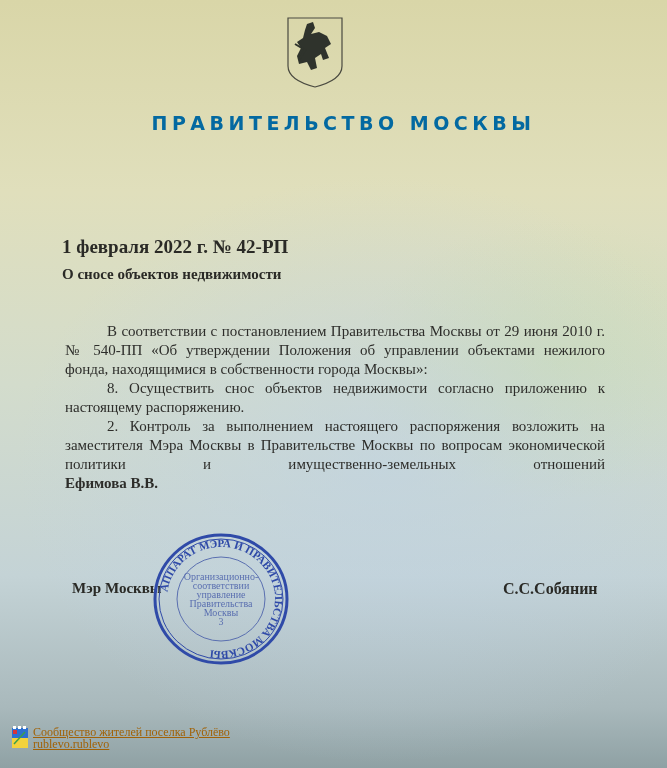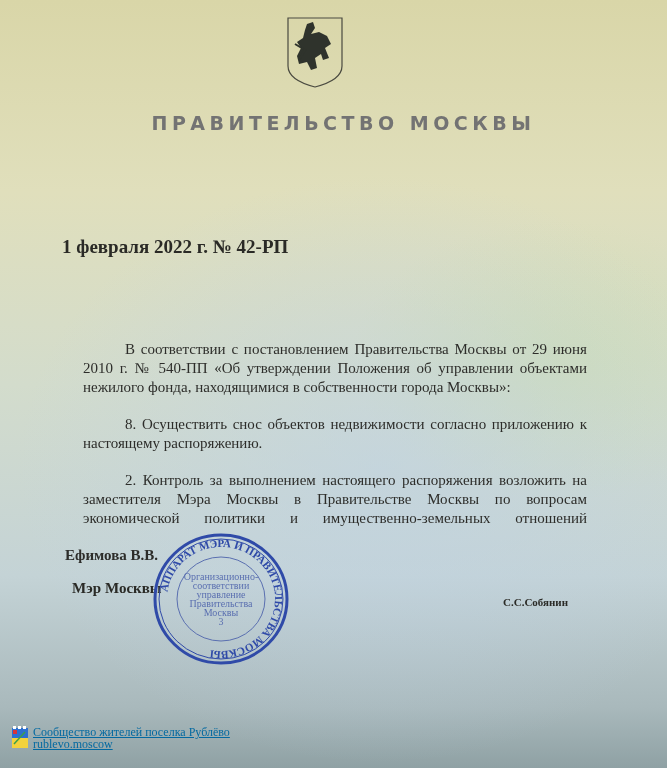--- a/index.html
+++ b/index.html
@@ -12,74 +12,75 @@
       font-family: "Liberation Serif", serif;
       color: #2a2a26;
     }
     .page { position: absolute; inset: 0; }
     .emblem {
       position: absolute; left: 285px; top: 14px; width: 60px; height: 75px;
     }
     .gov-title {
       position: absolute; left: 0; right: 0; top: 112px; text-align: center;
       font-family: "DejaVu Sans", sans-serif; font-weight: bold; font-size: 19px;
-      letter-spacing: 4.5px; color: #737373; padding-left: 20px;
+      letter-spacing: 4.5px; color: #0369a1; padding-left: 20px;
     }
     .doc-type {
       position: absolute; left: 0; right: 0; top: 144px; text-align: center;
       font-family: "DejaVu Sans", sans-serif; font-size: 20px;
       letter-spacing: 5px; color: #3a3a33; padding-left: 24px;
     }
     .doc-number {
       position: absolute; left: 62px; top: 236px; font-weight: bold; font-size: 19px;
     }
     .doc-subject {
       position: absolute; left: 62px; top: 266px; font-weight: bold; font-size: 15px;
     }
     .body-text {
       position: absolute; left: 65px; width: 540px; top: 322px; font-size: 15px;
       line-height: 19px; text-align: justify; color: #2d2d2a;
     }
-    .body-text p { margin: 18px; text-indent: 42px; text-align: justify; }
+    .body-text p { margin: 0; text-indent: 42px; text-align: justify; }
     .body-text p.last-just { text-align-last: justify; }
     .body-text .signer { font-weight: bold; }
     .sig-left {
       position: absolute; left: 72px; top: 580px; font-weight: bold; font-size: 15px;
     }
     .sig-right {
-      position: absolute; left: 503px; top: 596px; font-weight: bold; font-size: 11px;
+      position: absolute; left: 503px; top: 580px; font-weight: bold; font-size: 16px;
     }
     .stamp {
       position: absolute; left: 152px; top: 532px; width: 138px; height: 134px;
     }
     .stamp-inner {
       position: absolute; left: 30px; top: 40px; width: 78px; text-align: center;
       font-size: 10px; line-height: 9px; color: #5a6fb0;
     }
     .watermark {
       position: absolute; left: 11px; top: 726px; display: flex; align-items: flex-start; gap: 4px;
     }
     .wm-logo { width: 18px; height: 26px; }
-    .wm-text { font-size: 12px; line-height: 12px; color: #0369a1; }
+    .wm-text { font-size: 12px; line-height: 12px; color: #a16207; }
     .wm-text span { display: block; text-decoration: underline; }
   </style>
 </head>
 <body>
 
 <div class="page">
 
   <svg class="emblem" viewBox="0 0 60 75">
     <path d="M3 4 H57 V52 Q57 66 30 73 Q3 66 3 52 Z" fill="none" stroke="#4a4a40" stroke-width="1.2"></path>
     <path d="M22 10 L28 8 L30 14 L26 20 L34 18 L42 22 L46 30 L40 34 L44 44 L38 46 L36 40 L30 44 L32 54 L26 56 L22 48 L14 50 L12 42 L16 34 L12 28 L18 24 L20 16 Z" fill="#2f332c"></path>
     <path d="M10 30 L20 36 L14 46" fill="none" stroke="#2f332c" stroke-width="2"></path>
   </svg>
 
   <div class="gov-title">ПРАВИТЕЛЬСТВО МОСКВЫ</div>
 
   <div class="doc-number">1 февраля 2022 г. № 42-РП</div>
+  <div class="doc-subject">О сносе объектов недвижимости</div>
 
   <div class="body-text">
     <p>В соответствии с постановлением Правительства Москвы от 29 июня 2010 г. № 540-ПП «Об утверждении Положения об управлении объектами нежилого фонда, находящимися в собственности города Москвы»:</p>
     <p>8. Осуществить снос объектов недвижимости согласно приложению к настоящему распоряжению.</p>
     <p class="last-just"><span>2. Контроль за выполнением настоящего распоряжения возложить на заместителя Мэра Москвы в Правительстве Москвы по вопросам экономической политики и имущественно-земельных отношений</span></p>
     <div class="signer">Ефимова В.В.</div>
   </div>
 
   <div class="sig-left">Мэр Москвы</div>
   <div class="sig-right">С.С.Собянин</div>
@@ -111,16 +112,16 @@
       <rect x="1" y="2" width="16" height="20" fill="#f3d23c"></rect>
       <rect x="1" y="2" width="16" height="10" fill="#2c6fd0"></rect>
       <rect x="2" y="0" width="3" height="3" fill="#fff"></rect>
         <rect x="7" y="0" width="3" height="3" fill="#fff"></rect>
         <rect x="12" y="0" width="3" height="3" fill="#fff"></rect>
       <rect x="2" y="4" width="4" height="4" fill="#d8323a"></rect>
       <path d="M3 18 L14 6" stroke="#3aa04a" stroke-width="1.5"></path>
     </svg>
     <div class="wm-text">
       <span>Сообщество жителей поселка Рублёво</span>
-      <span>rublevo.moscow</span>
+      <span>rublevo.rublevo</span>
     </div>
   </div>
 </div>
 
 </body></html>

